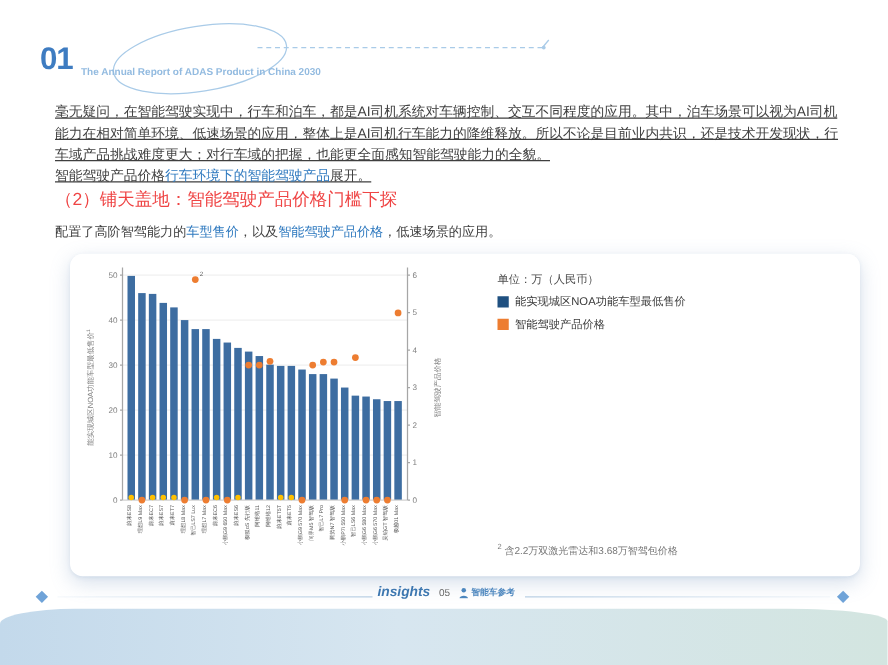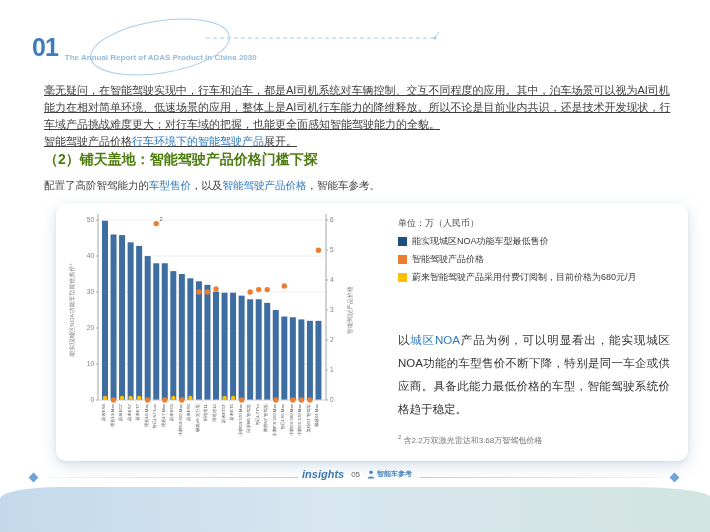--- a/index.html
+++ b/index.html
@@ -13,21 +13,21 @@
   .header{position:absolute;top:33px;left:32px;display:flex;align-items:flex-end;z-index:3;}
   .sec-num{font-size:25px;font-weight:bold;color:#3e7cc1;letter-spacing:-1px;}
   .sec-title{font-size:13.5px;font-weight:bold;color:#1a1a1a;margin-left:9px;}
   .sec-sub{font-size:8px;font-weight:bold;color:#93bbe0;margin-left:7px;}
   .header-decor{position:absolute;top:0;left:0;z-index:2;pointer-events:none;}
   
   .intro{position:absolute;top:82px;left:44px;width:628px;font-size:11px;line-height:17px;z-index:3;text-decoration:underline;}
   .intro p{margin:0;}
   .hl{color:#2e79bf;margin-top:48px;}
   
-  .sec2-head{position:absolute;top:151px;left:44px;font-size:14px;font-weight:bold;color:#4d7c0f;z-index:3;}
+  .sec2-head{position:absolute;top:151px;left:44px;font-size:14px;font-weight:normal;color:#ef4444;z-index:3;}
   .sec2-lead{position:absolute;top:179px;left:44px;font-size:10.5px;color:#3f3f3f;z-index:3;}
   
   .card{
     position:absolute;top:203px;left:56px;width:632px;height:258px;
     background:#fff;border-radius:10px;
     box-shadow:0 5px 16px rgba(110,145,185,.28), 0 1px 3px rgba(110,145,185,.15);
     z-index:3;
   }
   .chart-wrap{position:absolute;left:8px;top:3px;width:330px;height:252px;}
   .side-unit{position:absolute;left:342px;top:14px;font-size:9px;color:#4a4a4a;}
@@ -71,21 +71,21 @@
   <span class="sec-num">01</span>
   <span class="sec-sub">The Annual Report of ADAS Product in China 2030</span>
 </div>
 
 <div class="intro">
   <p>毫无疑问，在智能驾驶实现中，行车和泊车，都是AI司机系统对车辆控制、交互不同程度的应用。其中，泊车场景可以视为AI司机能力在相对简单环境、低速场景的应用，整体上是AI司机行车能力的降维释放。所以不论是目前业内共识，还是技术开发现状，行车域产品挑战难度更大；对行车域的把握，也能更全面感知智能驾驶能力的全貌。</p>
   <p><span>智能驾驶产品价格</span><span class="hl">行车环境下的智能驾驶产品</span><span>展开。</span></p>
 </div>
 
 <div class="sec2-head">（2）铺天盖地：智能驾驶产品价格门槛下探</div>
-<div class="sec2-lead"><span>配置了高阶智驾能力的</span><span class="hl">车型售价</span><span>，以及</span><span class="hl">智能驾驶产品价格</span><span>，智能车参考。</span></div>
+<div class="sec2-lead"><span>配置了高阶智驾能力的</span><span class="hl">车型售价</span><span>，以及</span><span class="hl">智能驾驶产品价格</span><span>，低速场景的应用。</span></div>
 
 <div class="card">
   <div class="chart-wrap">
     <svg id="chart-svg" width="330" height="252" viewBox="0 0 330 252">
         <line x1="34" y1="158" x2="262" y2="158" stroke="#f0f0f0" stroke-width="1"></line>
         <line x1="34" y1="122" x2="262" y2="122" stroke="#f0f0f0" stroke-width="1"></line>
         <line x1="34" y1="86" x2="262" y2="86" stroke="#f0f0f0" stroke-width="1"></line>
         <line x1="34" y1="50" x2="262" y2="50" stroke="#f0f0f0" stroke-width="1"></line>
         <line x1="34" y1="14" x2="262" y2="14" stroke="#f0f0f0" stroke-width="1"></line>
         <rect x="38" y="14.719999999999999" width="6" height="179.28" fill="#3d6da1"></rect>
@@ -203,26 +203,21 @@
   <div class="side-unit">单位：万（人民币）</div>
   <div class="legend" id="legend">
       <div class="legend-row">
         <span class="legend-swatch" style="background: rgb(31, 80, 128);"></span>
         <span class="legend-label">能实现城区NOA功能车型最低售价</span>
       </div>
       <div class="legend-row">
         <span class="legend-swatch" style="background: rgb(237, 125, 49);"></span>
         <span class="legend-label">智能驾驶产品价格</span>
       </div>
-      <div class="legend-row">
-        <span class="legend-swatch" style="background: rgb(255, 192, 0);"></span>
-        <span class="legend-label">蔚来智能驾驶产品采用付费订阅制，目前价格为680元/月</span>
-      </div>
     </div>
-  <div class="analysis"><span>以</span><span class="hl">城区NOA</span><span>产品为例，可以明显看出，能实现城区NOA功能的车型售价不断下降，特别是同一车企或供应商。具备此能力最低价格的车型，智能驾驶系统价格趋于稳定。</span></div>
   <div class="footnote">
     <sup>2</sup>
     <span>含2.2万双激光雷达和3.68万智驾包价格</span>
   </div>
 </div>
 
 <div class="diamond left"></div>
 <div class="diamond right"></div>
 <div class="f-line left"></div>
 <div class="f-line right"></div>

